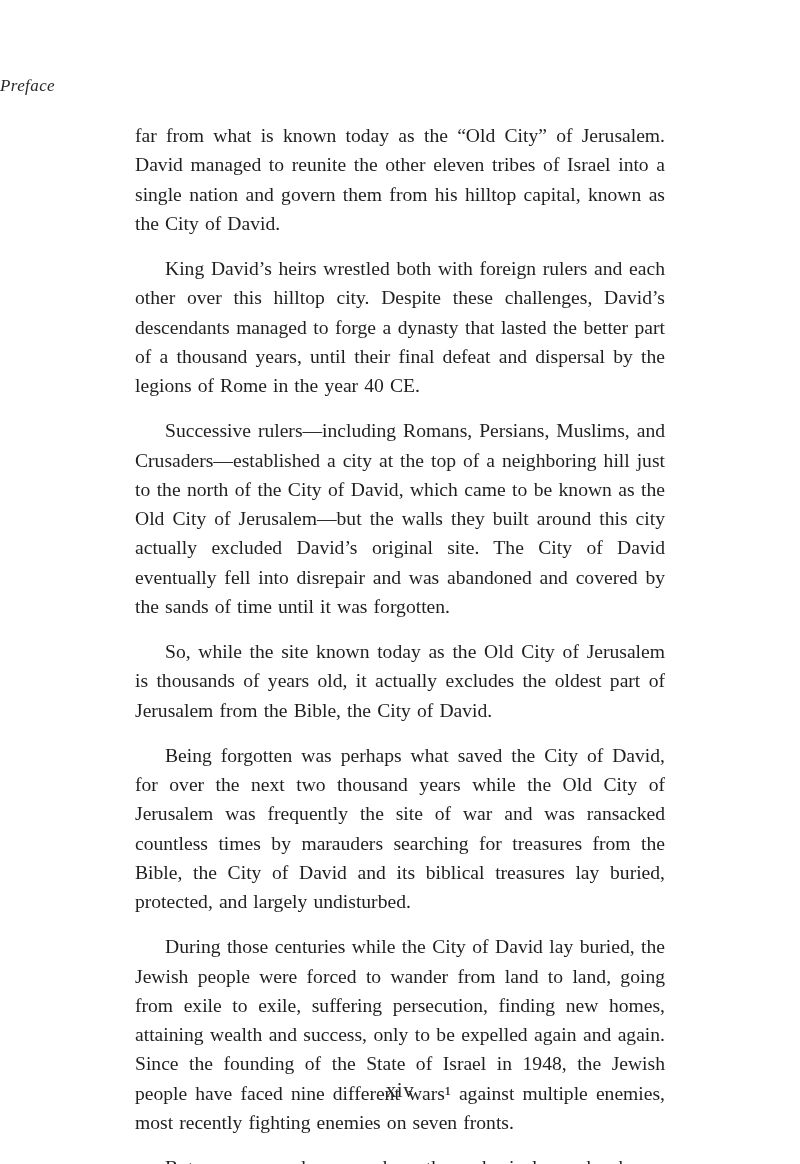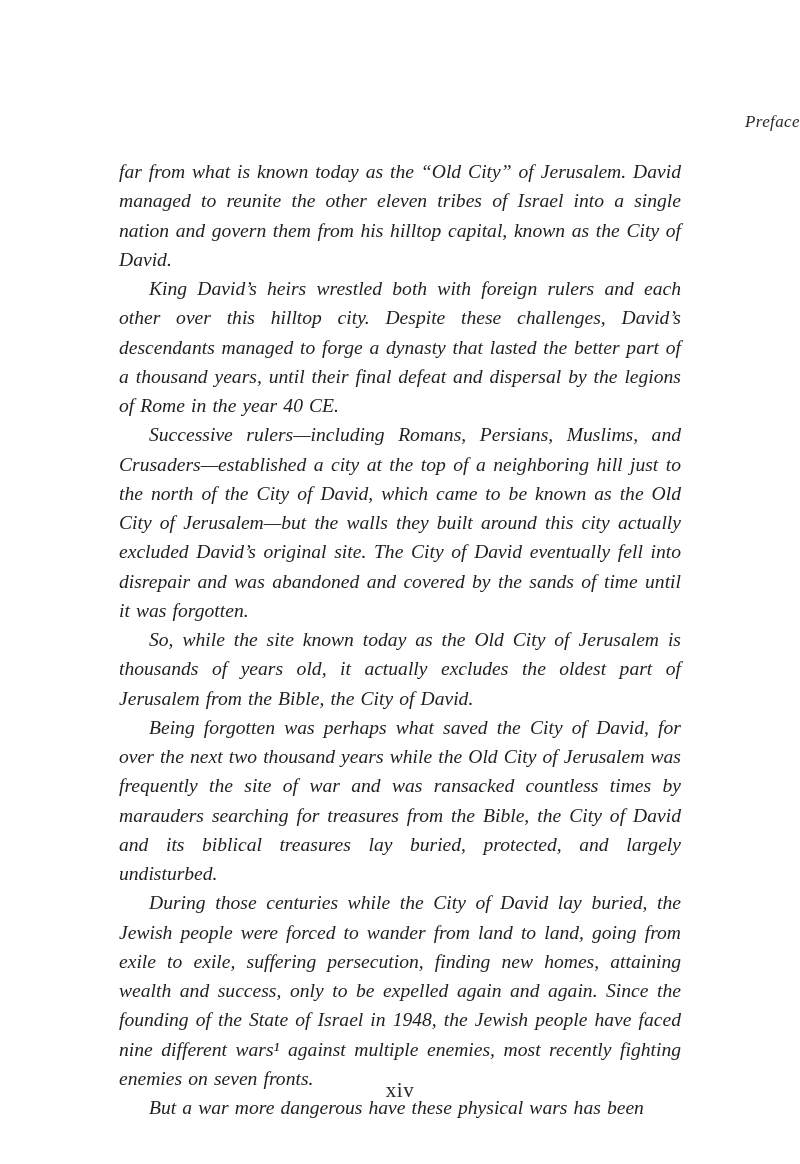--- a/index.html
+++ b/index.html
@@ -15,41 +15,40 @@
     color: #1f1f1f;
     overflow: hidden;
   }
   .book-page {
     position: relative;
     width: 800px;
     height: 1164px;
     background: #ffffff;
   }
   .running-head {
-    padding-top: 112px;
-    text-align: right;
+    padding-top: 76px;
+    text-align: left;
     font-style: italic;
     font-size: 17px;
     line-height: 20px;
     letter-spacing: 0.4px;
     color: #2a2a2a;
   }
   .text-block {
     width: 562px;
     margin: 25px auto 0 auto;
   }
   .body-para {
-    margin: 0;
+    margin: 16px;
     font-size: 19.6px;
     line-height: 29.25px;
     text-align: justify;
     text-indent: 30px;
     word-spacing: 1.2px;
     color: #1f1f1f;
-    font-style: italic;
   }
   .body-para.first {
     text-indent: 0;
   }
   .page-number {
     position: absolute;
     left: 0;
     right: 0;
     top: 1078px;
     text-align: center;

